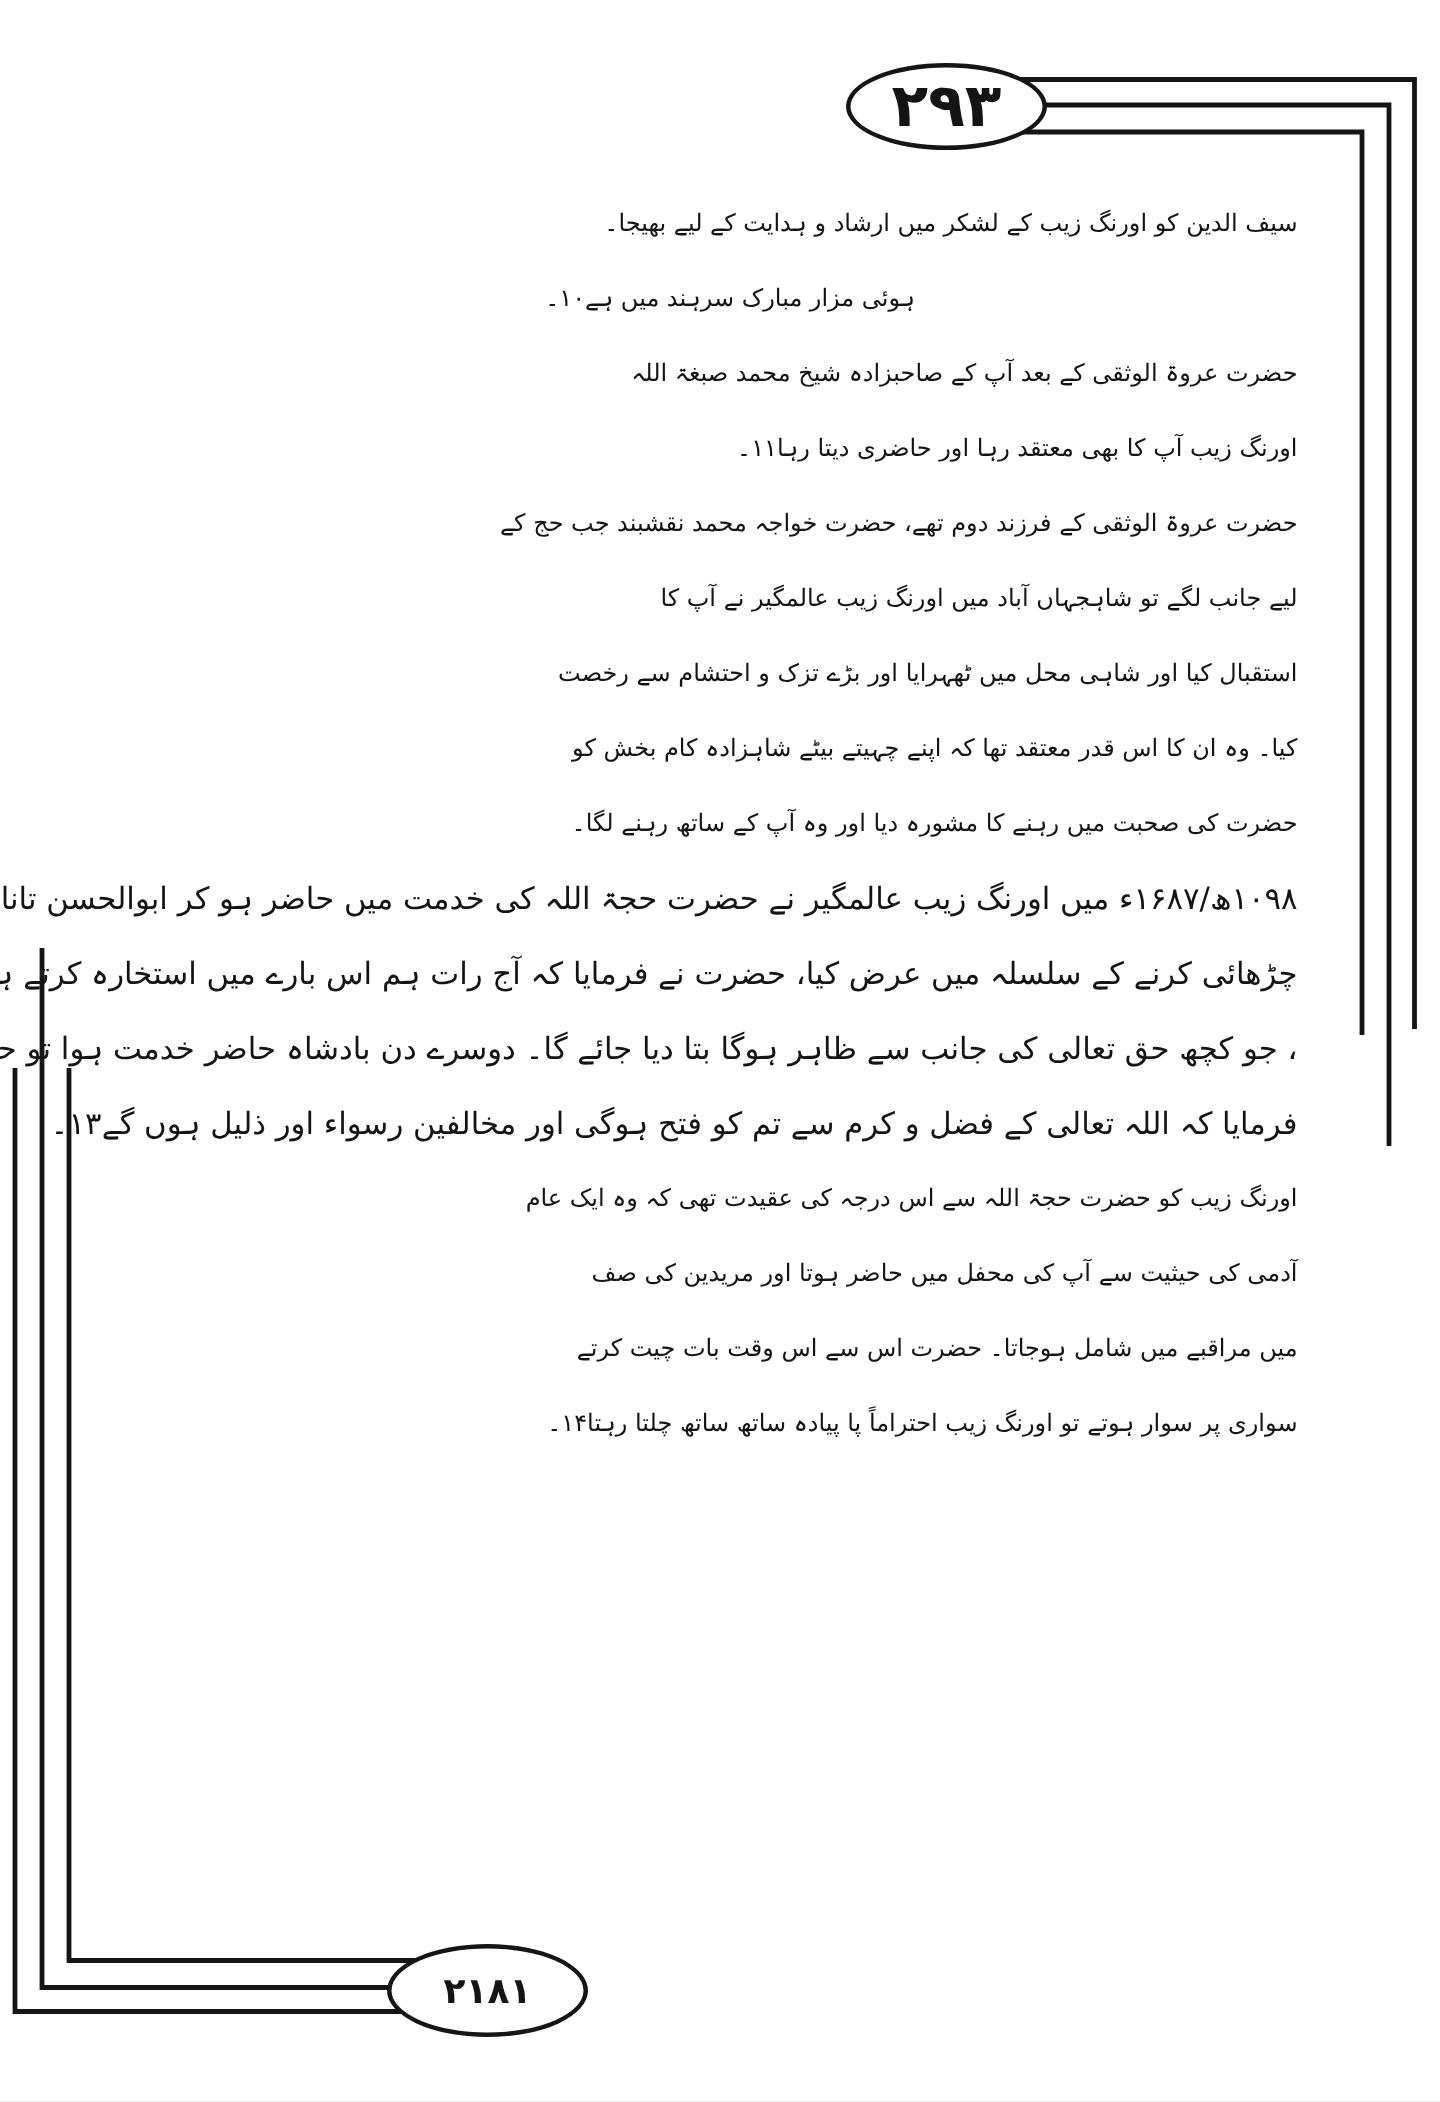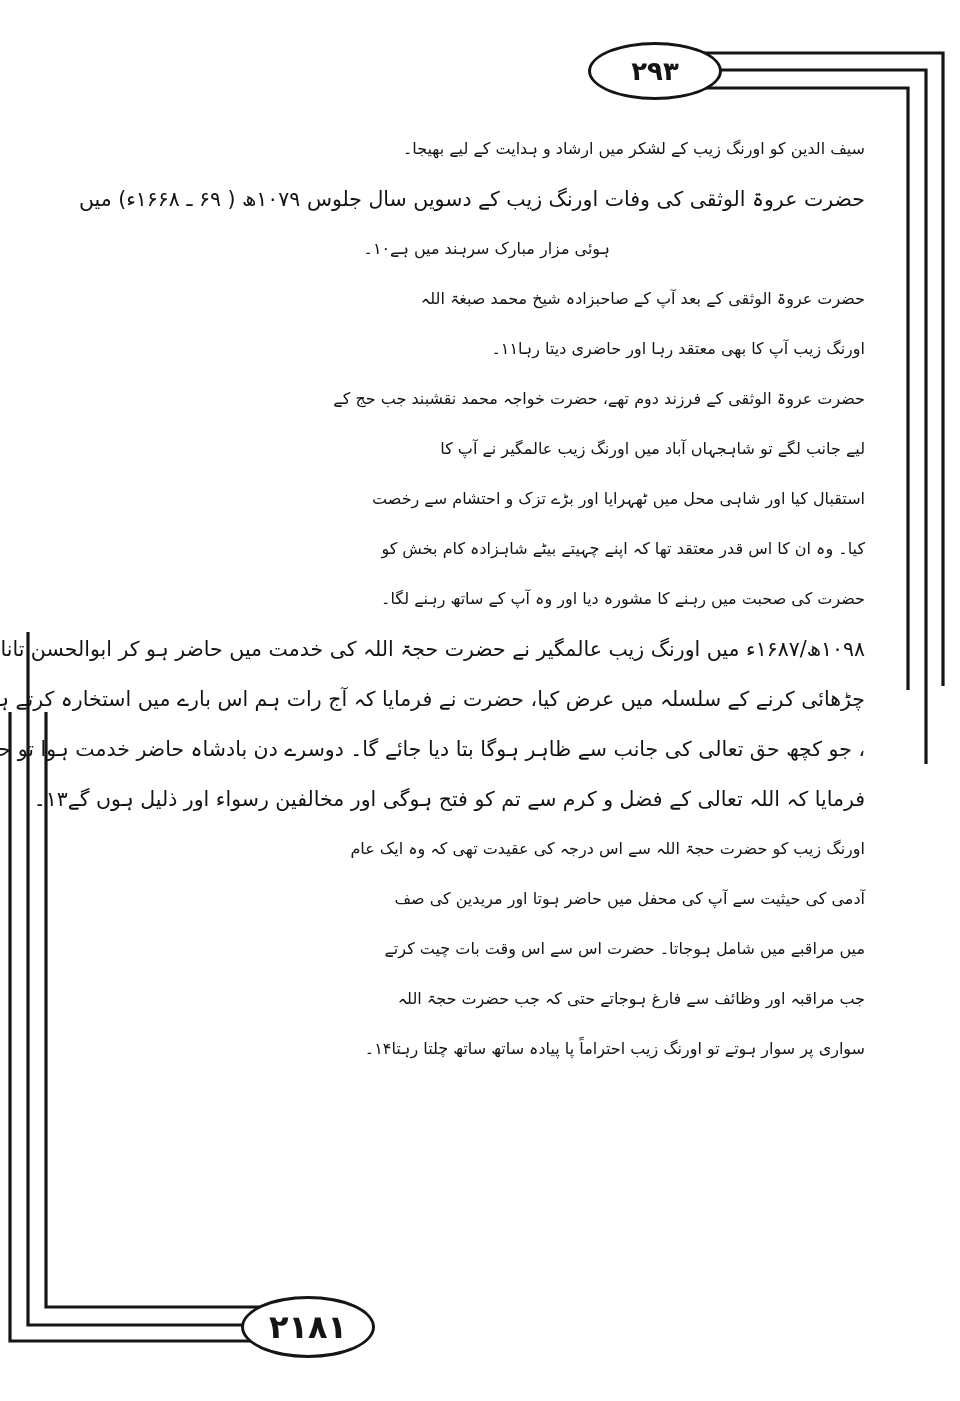--- a/index.html
+++ b/index.html
@@ -14,22 +14,22 @@
   .deco{position:absolute;top:0;left:0;width:960px;height:1401px;pointer-events:none;}
   .oval{
     position:absolute;
     border:3.5px solid #151515;
     border-radius:50%;
     background:#ffffff;
     display:flex;align-items:center;justify-content:center;
     font-weight:700;
     letter-spacing:2px;
   }
-  .oval.top{left:588px;top:42px;width:128px;height:52px;font-size:26px;}
-  .oval.bottom{left:241px;top:1296px;width:128px;height:56px;font-size:32px;}
+  .oval.top{left:564px;top:42px;width:128px;height:52px;font-size:40px;}
+  .oval.bottom{left:258px;top:1296px;width:128px;height:56px;font-size:24px;}
   .bodytext{
     position:absolute;
     top:124px;right:95px;left:30px;
     direction:rtl;
   }
   .ln{
     direction:rtl;
     text-align:right;
     white-space:nowrap;
     height:50px;line-height:50px;
@@ -58,37 +58,35 @@
   <div class="oval top">
     <span>۲۹۳</span>
   </div>
   <div class="oval bottom">
     <span>۲۱۸۱</span>
   </div>
 
   <div class="bodytext">
     <div class="ln">سیف الدین کو اورنگ زیب کے لشکر میں ارشاد و ہدایت کے لیے بھیجا۔</div>
 
-    <div class="ln w">حضرت عروۃ الوثقی کی وفات اورنگ زیب کے دسویں سال جلوس ۱۰۷۹ھ ( ۶۹ ـ ۱۶۶۸ء) میں</div>
     <div class="ln i255">ہوئی مزار مبارک سرہند میں ہے۱۰۔</div>
 
     <div class="ln">حضرت عروۃ الوثقی کے بعد آپ کے صاحبزادہ شیخ محمد صبغۃ اللہ</div>
     <div class="ln">اورنگ زیب آپ کا بھی معتقد رہا اور حاضری دیتا رہا۱۱۔</div>
 
     <div class="ln">حضرت عروۃ الوثقی کے فرزند دوم تھے، حضرت خواجہ محمد نقشبند جب حج کے</div>
     <div class="ln">لیے جانب لگے تو شاہجہاں آباد میں اورنگ زیب عالمگیر نے آپ کا</div>
     <div class="ln">استقبال کیا اور شاہی محل میں ٹھہرایا اور بڑے تزک و احتشام سے رخصت</div>
     <div class="ln">کیا۔ وہ ان کا اس قدر معتقد تھا کہ اپنے چہیتے بیٹے شاہزادہ کام بخش کو</div>
     <div class="ln">حضرت کی صحبت میں رہنے کا مشورہ دیا اور وہ آپ کے ساتھ رہنے لگا۔</div>
 
     <div class="ln w">۱۰۹۸ھ/۱۶۸۷ء میں اورنگ زیب عالمگیر نے حضرت حجۃ اللہ کی خدمت میں حاضر ہو کر ابوالحسن تانا شاہ پر</div>
     <div class="ln w">چڑھائی کرنے کے سلسلہ میں عرض کیا، حضرت نے فرمایا کہ آج رات ہم اس بارے میں استخارہ کرتے ہیں</div>
     <div class="ln w">، جو کچھ حق تعالی کی جانب سے ظاہر ہوگا بتا دیا جائے گا۔ دوسرے دن بادشاہ حاضر خدمت ہوا تو حضرت نے</div>
     <div class="ln w">فرمایا کہ اللہ تعالی کے فضل و کرم سے تم کو فتح ہوگی اور مخالفین رسواء اور ذلیل ہوں گے۱۳۔</div>
 
     <div class="ln">اورنگ زیب کو حضرت حجۃ اللہ سے اس درجہ کی عقیدت تھی کہ وہ ایک عام</div>
     <div class="ln">آدمی کی حیثیت سے آپ کی محفل میں حاضر ہوتا اور مریدین کی صف</div>
     <div class="ln">میں مراقبے میں شامل ہوجاتا۔ حضرت اس سے اس وقت بات چیت کرتے</div>
-    <div class="ln">جب مراقبہ اور وظائف سے فارغ ہوجاتے حتی کہ جب حضرت حجۃ اللہ</div>
     <div class="ln">سواری پر سوار ہوتے تو اورنگ زیب احتراماً پا پیادہ ساتھ ساتھ چلتا رہتا۱۴۔</div>
   </div>
 
 </div>
 
 </body></html>

